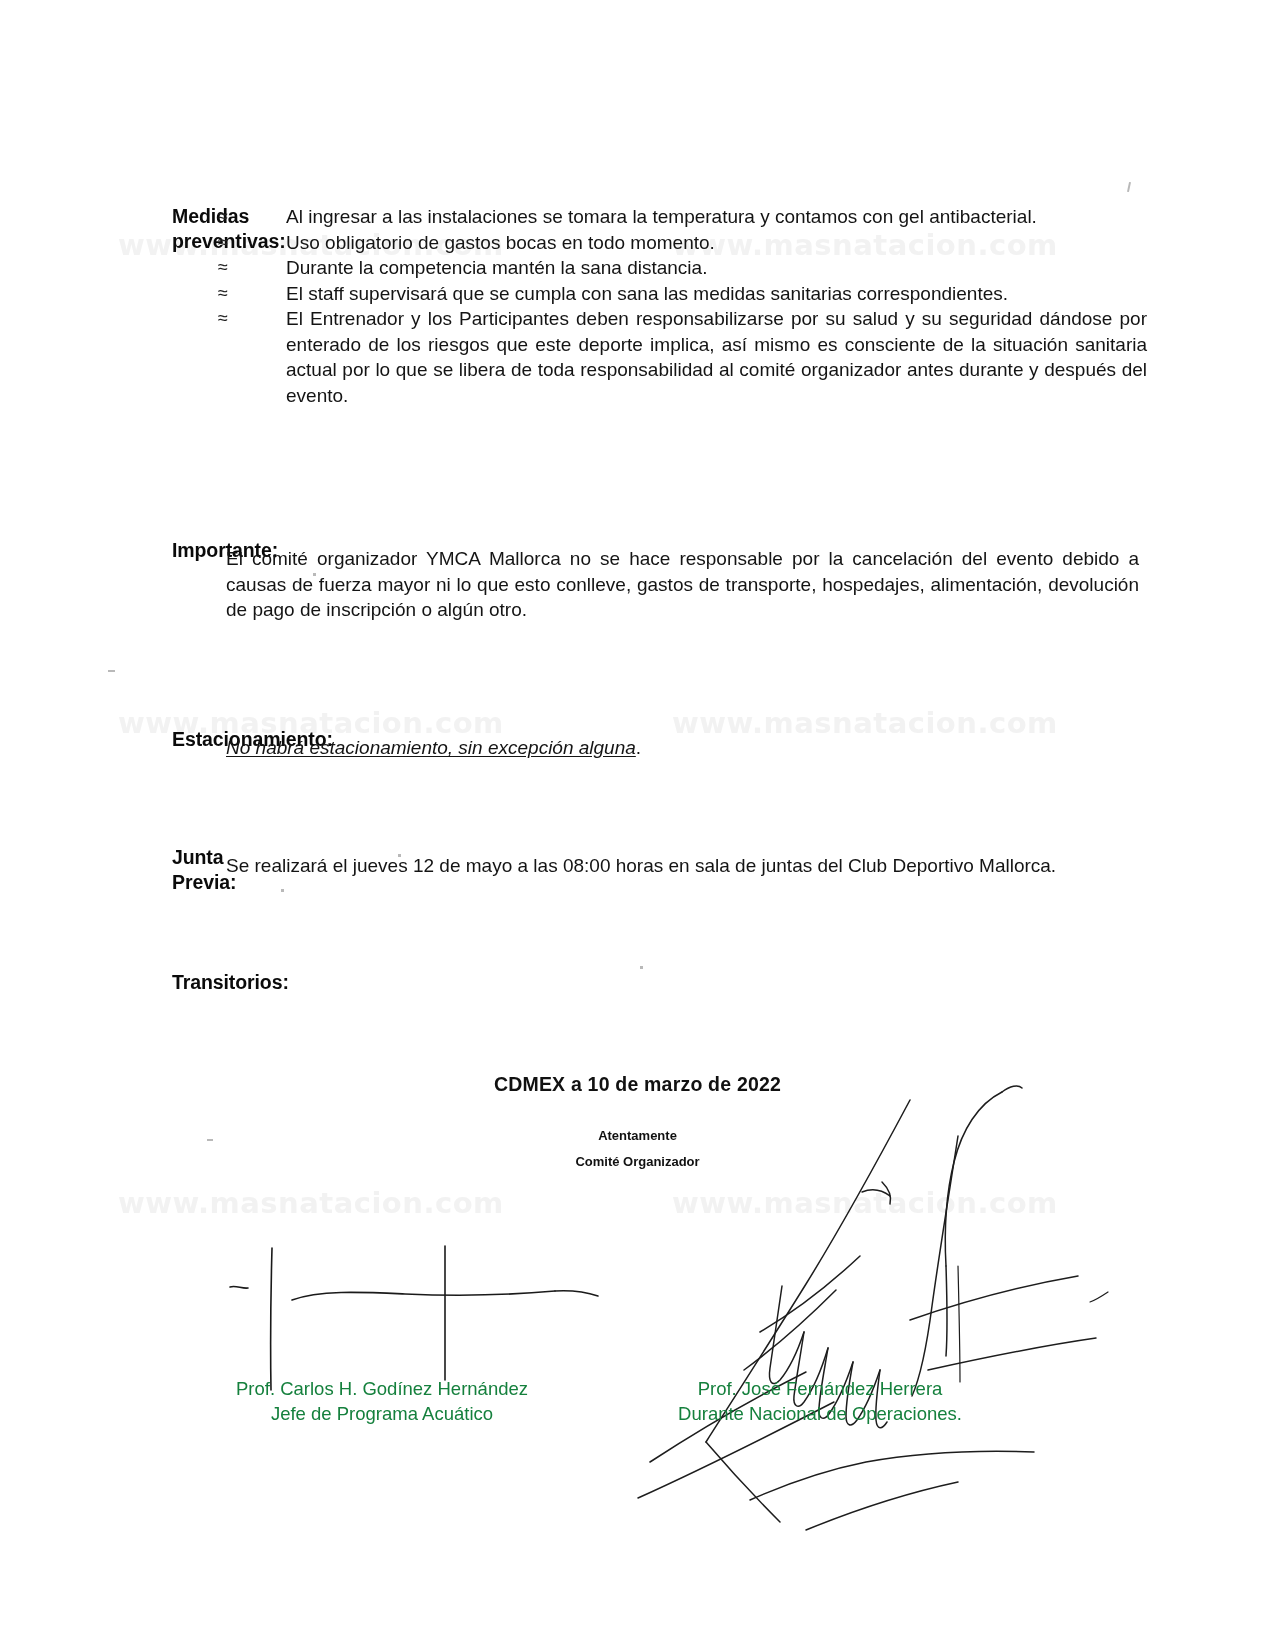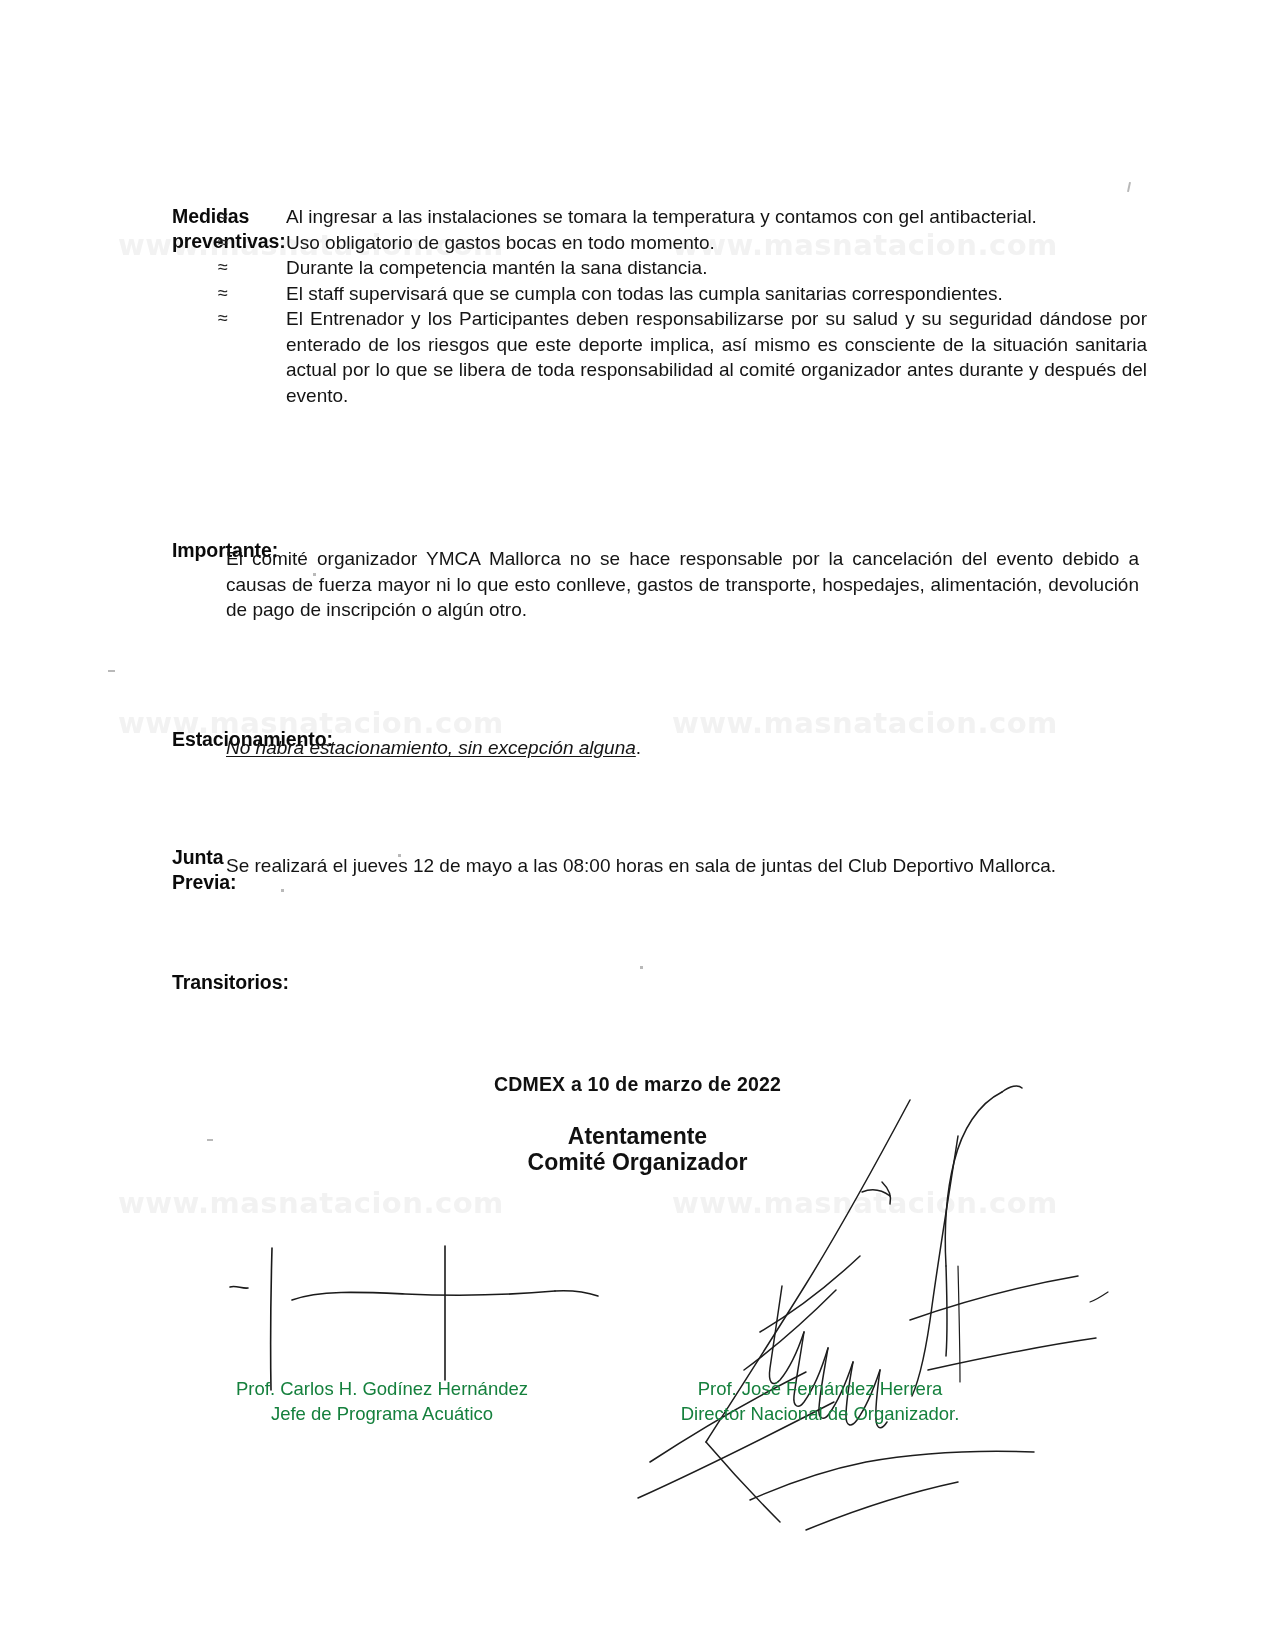--- a/index.html
+++ b/index.html
@@ -86,21 +86,21 @@
     left:0;width:1275px;
     text-align:center;
   }
   .closing-date{
     font-weight:700;
     font-size:19.5px;
     letter-spacing:.2px;
   }
   .closing-1,.closing-2{
     font-weight:700;
-    font-size:23px;
+    font-size:13px;
     line-height:26px;
   }
 
   
   .sig{
     position:absolute;
     text-align:center;
     font-size:18.5px;
     line-height:25px;
     color:#15803d;
@@ -149,21 +149,21 @@
           <li>
             <span class="bul">≈</span>
             <span class="txt">Uso obligatorio de gastos bocas en todo momento.</span>
           </li>
           <li>
             <span class="bul">≈</span>
             <span class="txt">Durante la competencia mantén la sana distancia.</span>
           </li>
           <li>
             <span class="bul">≈</span>
-            <span class="txt">El staff supervisará que se cumpla con todas las cumpla sanitarias correspondientes.</span>
+            <span class="txt">El staff supervisará que se cumpla con sana las medidas sanitarias correspondientes.</span>
           </li>
           <li>
             <span class="bul">≈</span>
             <span class="txt">El Entrenador y los Participantes deben responsabilizarse por su salud y su seguridad dándose por enterado de los riesgos que este deporte implica, así mismo es consciente de la situación sanitaria actual por lo que se libera de toda responsabilidad al comité organizador antes durante y después del evento.</span>
           </li>
         </ul>
       </div>
     </div>
 
     <div class="row" style="top:538px;">
@@ -202,21 +202,21 @@
     <div class="center-blk closing-date" style="top:1073px;">CDMEX a 10 de marzo de 2022</div>
     <div class="center-blk closing-1" style="top:1123px;">Atentamente</div>
     <div class="center-blk closing-2" style="top:1149px;">Comité Organizador</div>
 
     <div class="sig" style="left:170px;top:1376px;width:424px;">
       <span class="nm">Prof. Carlos H. Godínez Hernández</span>
       <span class="nm">Jefe de Programa Acuático</span>
     </div>
     <div class="sig" style="left:600px;top:1376px;width:440px;">
       <span class="nm">Prof. José Fernández Herrera</span>
-      <span class="nm">Director Nacional de Organizador.</span>
+      <span class="nm">Durante Nacional de Operaciones.</span>
     </div>
 
   </div>
 
   <svg class="ink" style="left:200px;top:1240px;" width="480" height="180" viewBox="0 0 480 180">
     <g fill="none" stroke="#1a1a1a" stroke-width="1.6" stroke-linecap="round">
       <path d="M72 8 C71 45, 70 90, 71 150"></path>
       <path d="M245 6 C245 40, 245 85, 245 140"></path>
       <path d="M30 47 C36 45, 42 49, 48 48"></path>
       <path d="M92 60 C120 50, 160 52, 205 54 C250 56, 300 56, 355 51"></path>

